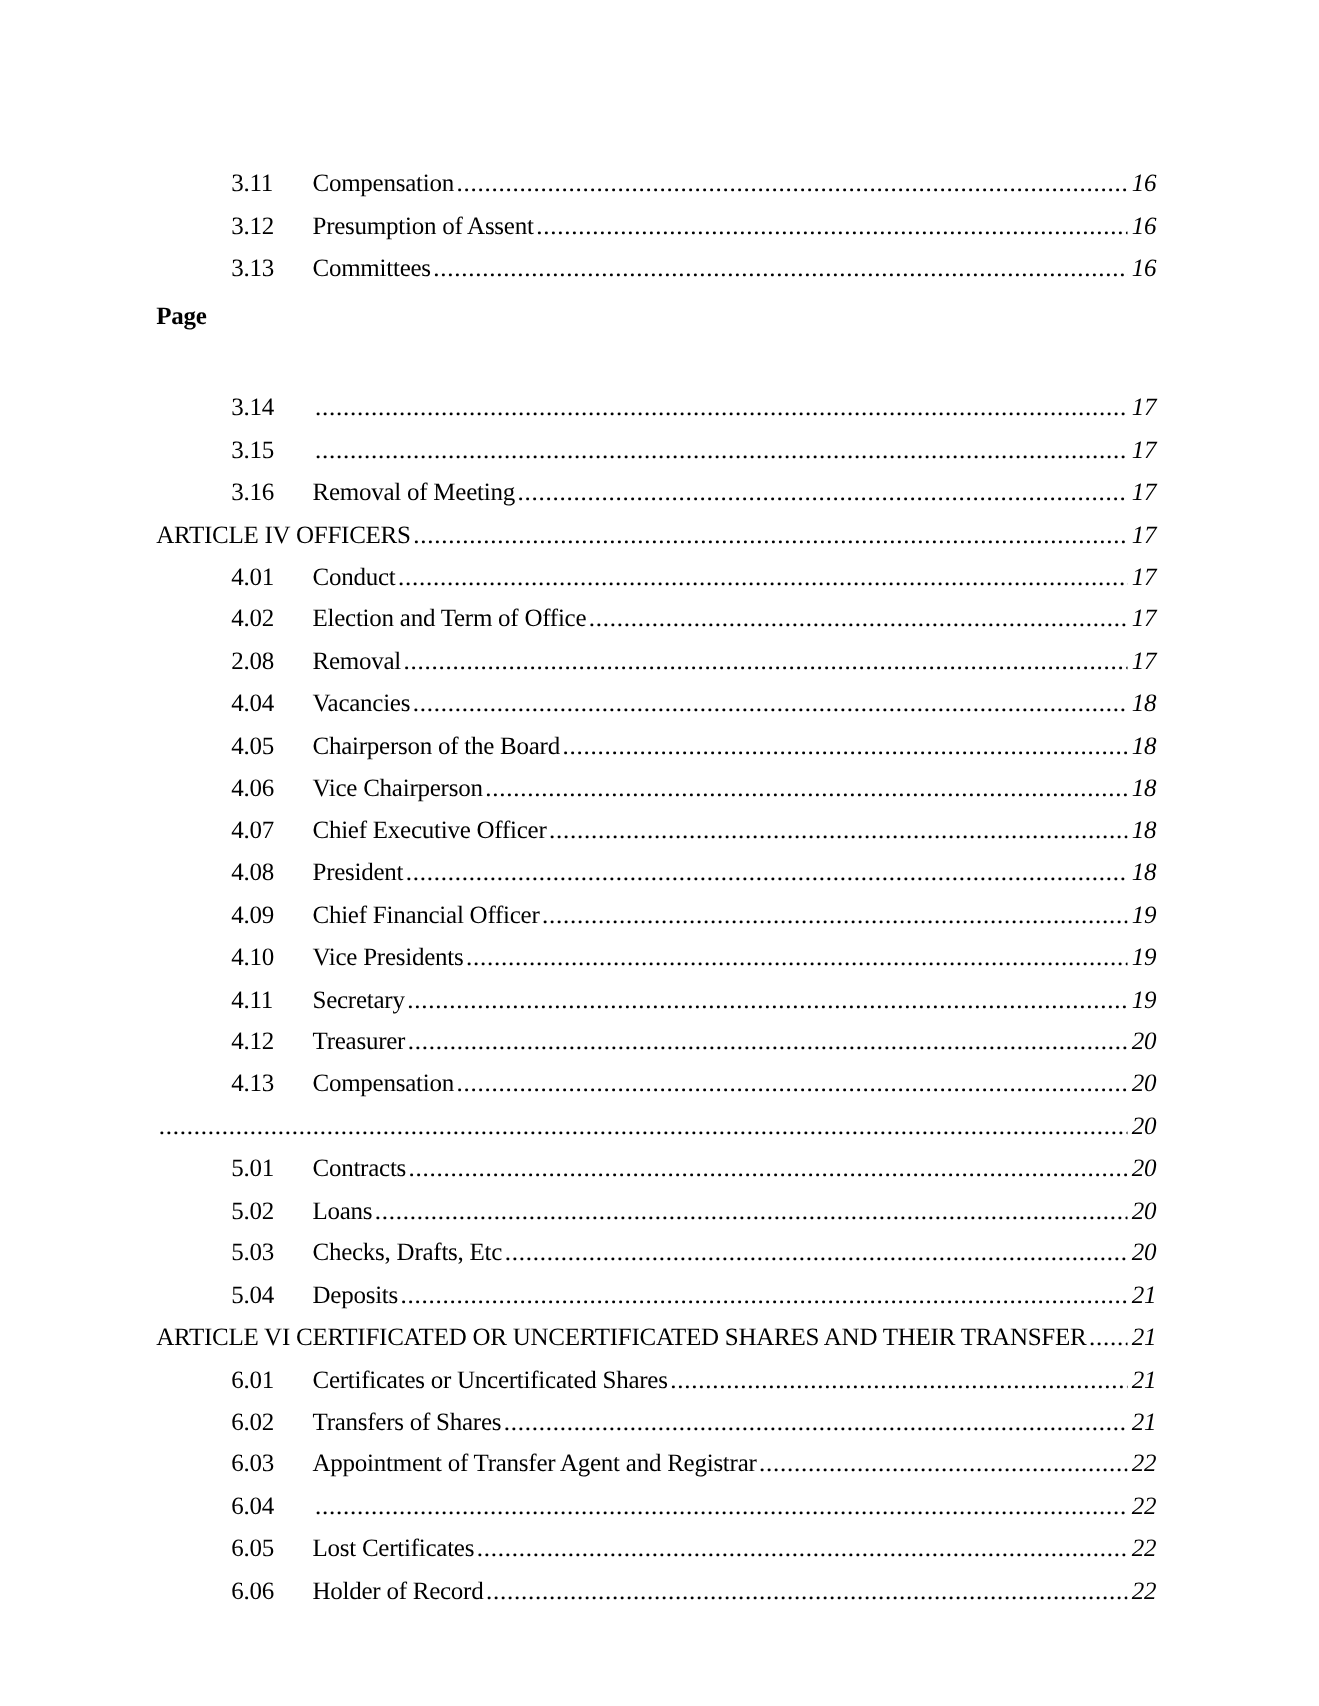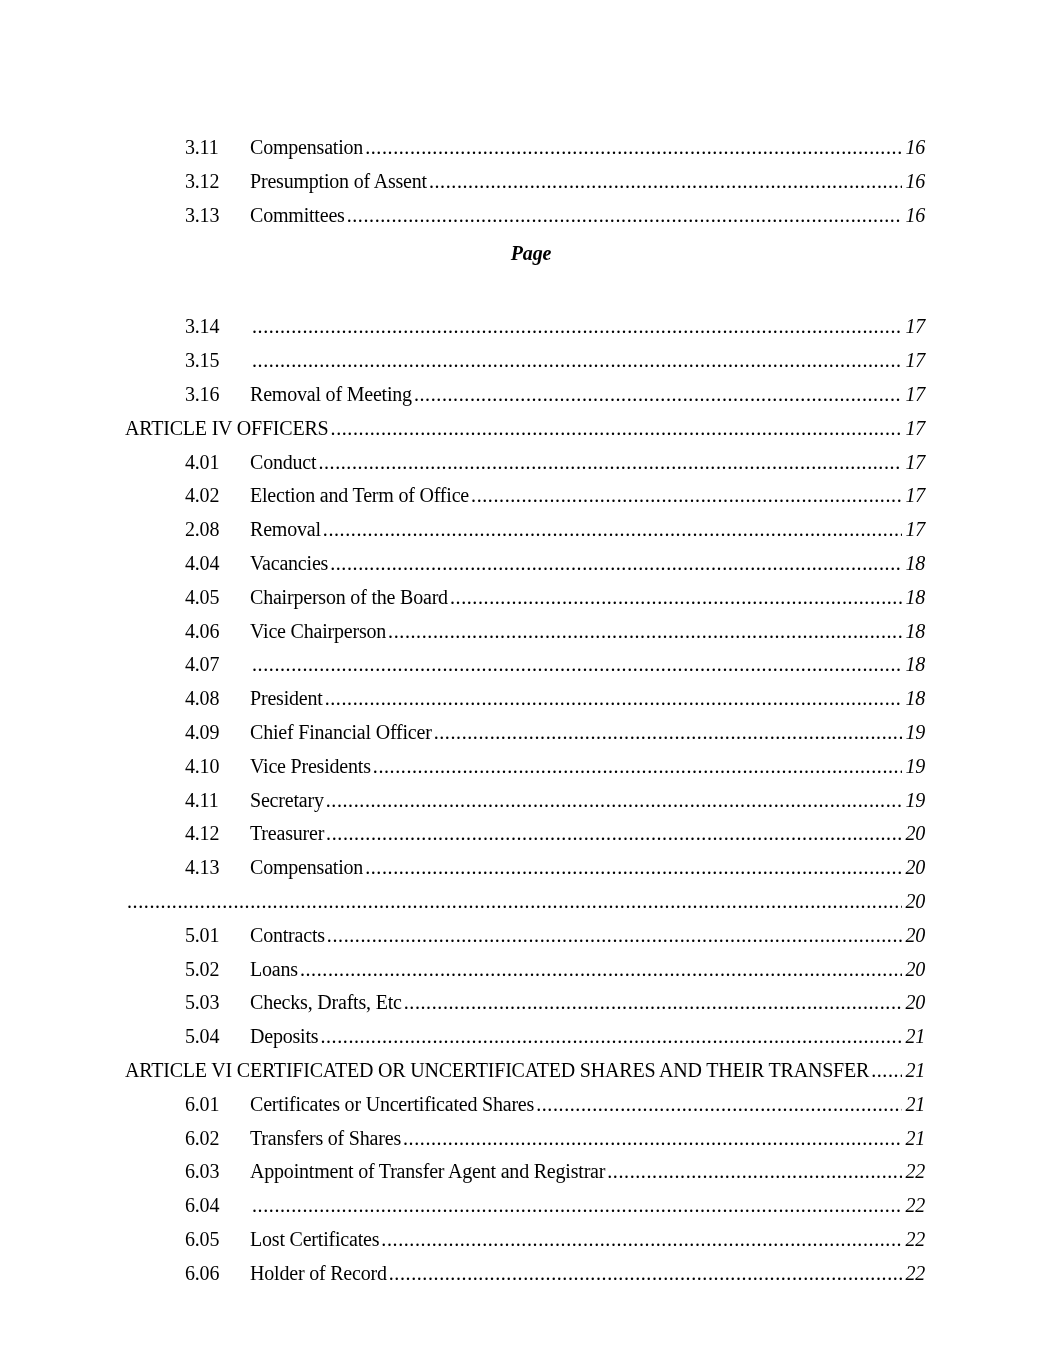--- a/index.html
+++ b/index.html
@@ -57,24 +57,23 @@
     flex: none;
     padding-left: 3px;
     text-align: right;
     font-style: italic;
   }
   .page-header-row {
     height: 34px;
     line-height: 34px;
     margin-top: 4px;
     margin-bottom: 40px;
-    text-align: center;
+    text-align: left;
     margin-right: -12px;
     font-weight: bold;
-    font-style: italic;
   }
 </style>
 </head>
 <body>
 
 <div class="page">
   <div class="toc">
     <div id="toc-top">
         <div class="toc-row section">
           <span class="num">3.11</span>
@@ -151,20 +150,21 @@
           <span class="pagenum">18</span>
         </div>
         <div class="toc-row section">
           <span class="num">4.06</span>
           <span class="title">Vice Chairperson</span>
           <span class="leader"></span>
           <span class="pagenum">18</span>
         </div>
         <div class="toc-row section">
           <span class="num">4.07</span>
+          <span class="title">Chief Executive Officer</span>
           <span class="leader"></span>
           <span class="pagenum">18</span>
         </div>
         <div class="toc-row section">
           <span class="num">4.08</span>
           <span class="title">President</span>
           <span class="leader"></span>
           <span class="pagenum">18</span>
         </div>
         <div class="toc-row section">

